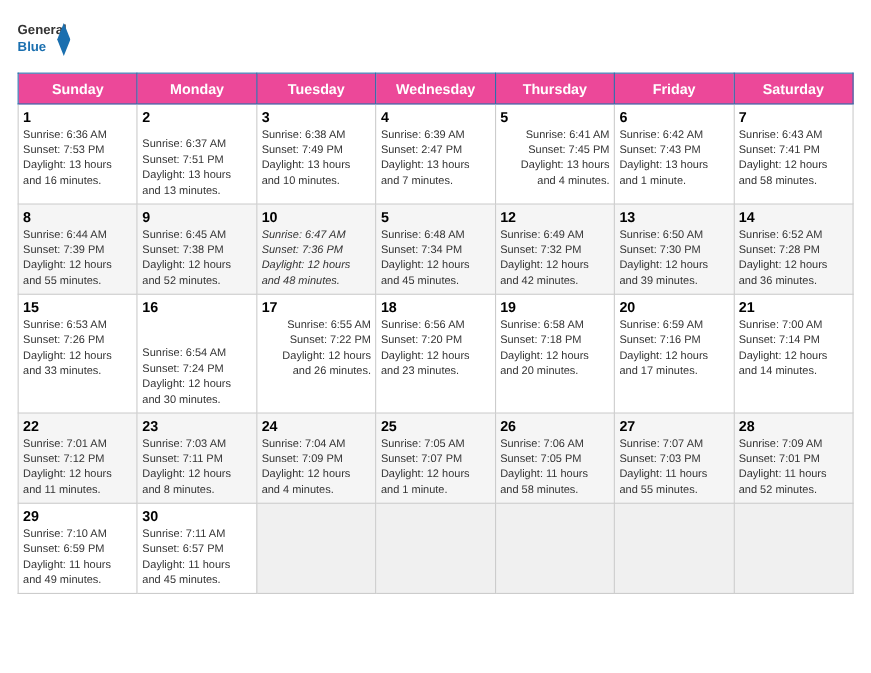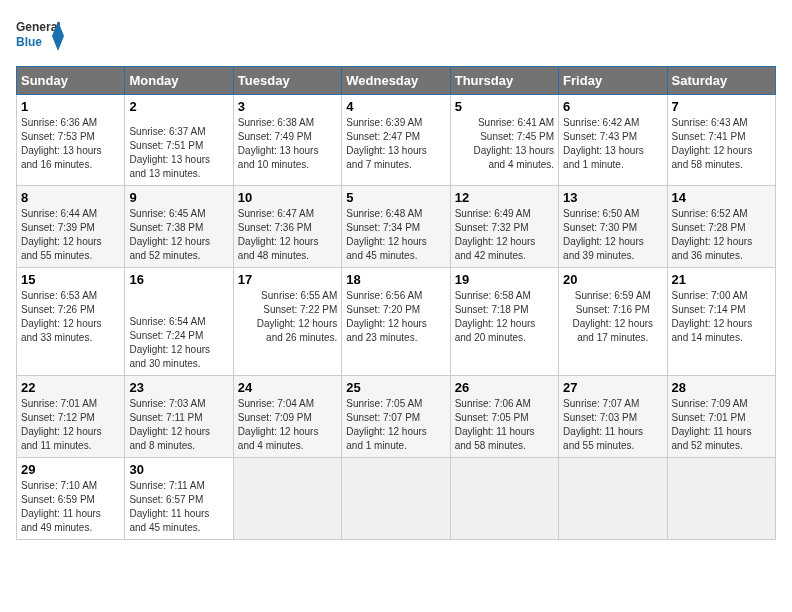--- a/index.html
+++ b/index.html
@@ -32,24 +32,24 @@
     .subtitle {
       font-size: 15px;
       color: #555;
     }
     table {
       width: 100%;
       border-collapse: collapse;
       font-size: 11px;
     }
     thead tr th {
-      background-color: #737373;
+      background-color: #ec4899;
       color: #fff;
       padding: 6px 4px;
-      text-align: left;
+      text-align: center;
       font-size: 13px;
       font-weight: bold;
       border: 1px solid #2a6fad;
     }
     tbody tr td {
       border: 1px solid #ccc;
       vertical-align: top;
       padding: 4px;
       width: 14.28%;
       min-height: 80px;
@@ -163,21 +163,21 @@
         </td>
         <td>
           <div class="day-num">9</div>
           <div class="day-info" style="white-space: pre-line;">Sunrise: 6:45 AM
 Sunset: 7:38 PM
 Daylight: 12 hours
 and 52 minutes.</div>
         </td>
         <td>
           <div class="day-num">10</div>
-          <div class="day-info" style="white-space: pre-line;">Sunrise: 6:47 AM
+          <div class="day-info" style="white-space: pre-line; font-style: italic;">Sunrise: 6:47 AM
 Sunset: 7:36 PM
 Daylight: 12 hours
 and 48 minutes.</div>
         </td>
         <td>
           <div class="day-num">5</div>
           <div class="day-info" style="white-space: pre-line;">Sunrise: 6:48 AM
 Sunset: 7:34 PM
 Daylight: 12 hours
 and 45 minutes.</div>
@@ -235,21 +235,21 @@
         </td>
         <td>
           <div class="day-num">19</div>
           <div class="day-info" style="white-space: pre-line;">Sunrise: 6:58 AM
 Sunset: 7:18 PM
 Daylight: 12 hours
 and 20 minutes.</div>
         </td>
         <td>
           <div class="day-num">20</div>
-          <div class="day-info" style="white-space: pre-line; text-align: center;">Sunrise: 6:59 AM
+          <div class="day-info" style="white-space: pre-line;">Sunrise: 6:59 AM
 Sunset: 7:16 PM
 Daylight: 12 hours
 and 17 minutes.</div>
         </td>
         <td>
           <div class="day-num">21</div>
           <div class="day-info" style="white-space: pre-line;">Sunrise: 7:00 AM
 Sunset: 7:14 PM
 Daylight: 12 hours
 and 14 minutes.</div>

